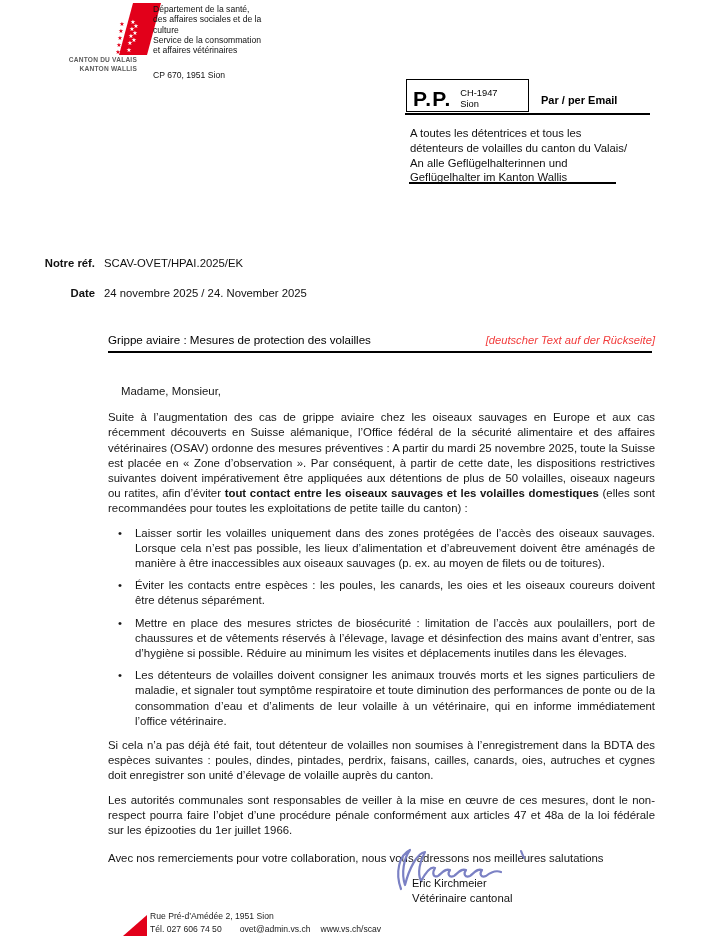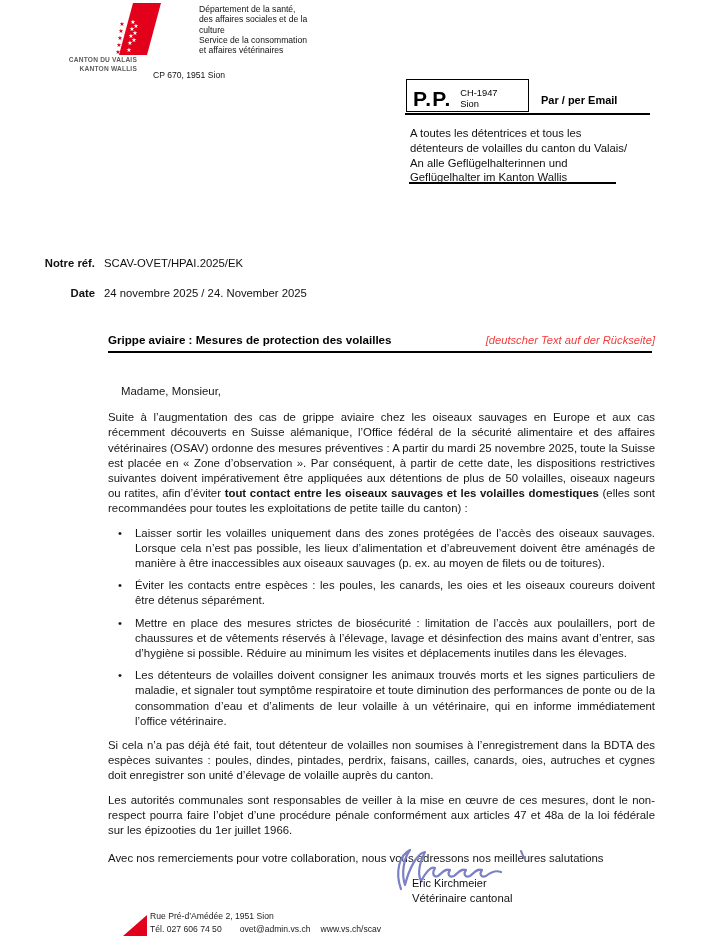--- a/index.html
+++ b/index.html
@@ -16,21 +16,21 @@
 
   
   .logo-svg { position: absolute; left: 116px; top: 2px; }
   .canton-name {
     position: absolute; left: 40px; top: 55px; width: 97px;
     text-align: right; font-size: 6.6px; font-weight: bold;
     color: #5c5c5c; line-height: 9px; letter-spacing: 0.2px;
   }
   .dept-block {
     position: absolute; left: 153px; top: 4px;
-    font-size: 8.6px; line-height: 10.3px; color: #111; margin-left: 46px;
+    font-size: 8.6px; line-height: 10.3px; color: #111;
   }
   .cp-line {
     position: absolute; left: 153px; top: 70px;
     font-size: 8.6px; color: #111;
   }
 
   
   .pp-box {
     position: absolute; left: 406px; top: 79px; width: 123px; height: 33px;
     border: 1.6px solid #000; display: flex; align-items: flex-end; padding: 2px 4px 2px 6px;
@@ -56,21 +56,21 @@
   }
   .meta-value { position: absolute; left: 104px; font-size: 11.3px; color: #111; }
   .ref-row  { top: 257px; }
   .date-row { top: 287px; }
 
   
   .subject-row {
     position: absolute; left: 108px; top: 333px; width: 547px;
     display: flex; justify-content: space-between; align-items: baseline;
   }
-  .subject-title { font-size: 11.6px; font-weight: bold; color: #000; }
+  .subject-title { font-size: 11.6px; font-weight: normal; color: #000; }
   .subject-note  { font-size: 11.2px; font-style: italic; }
   .subject-rule  { position: absolute; left: 108px; top: 351px; width: 544px; height: 2px; background: #000; }
 
   
   .letter-body {
     position: absolute; left: 108px; top: 384px; width: 547px;
     font-size: 11.4px; line-height: 15.2px; color: #161616;
   }
   .letter-body p { text-align: justify; }
   .salutation { margin-bottom: 11px; text-align: left !important; padding-left: 13px; }

